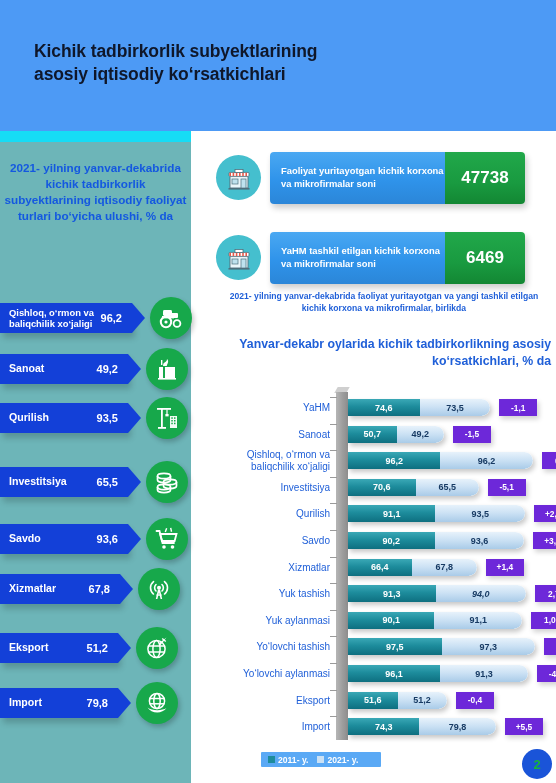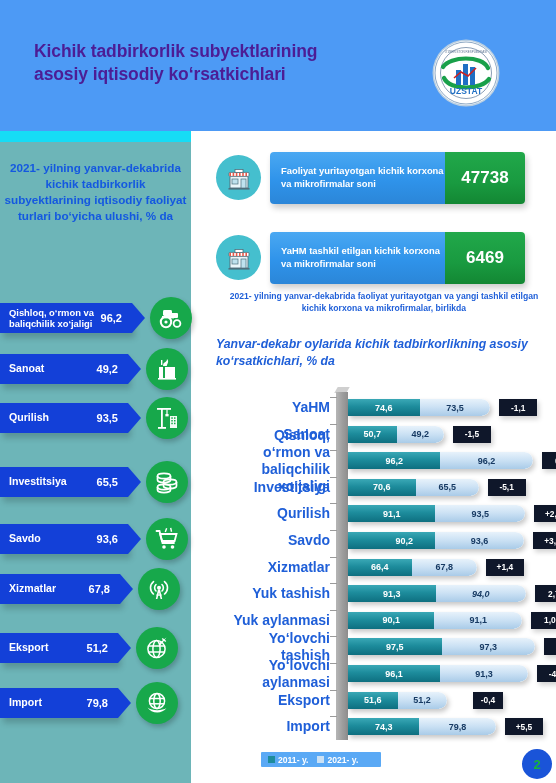--- a/index.html
+++ b/index.html
@@ -1,21 +1,21 @@
 <!DOCTYPE html>
 <html><head>
 <meta charset="utf-8">
 <style>
   html,body{margin:0;padding:0;background:#ffffff;}
   body{width:556px;height:783px;position:relative;overflow:hidden;
        font-family:"Liberation Sans","DejaVu Sans",sans-serif;}
 
   
   .header{position:absolute;left:0;top:0;width:556px;height:131px;background:#4d9af5;}
-  .header-title{position:absolute;left:34px;top:40px;width:380px;color:#4c1d95;
+  .header-title{position:absolute;left:34px;top:40px;width:380px;color:#0f172a;
       font-size:17.5px;font-weight:bold;line-height:1.32;letter-spacing:-0.1px;}
   .logo{position:absolute;left:434px;top:41px;width:64px;height:64px;border-radius:50%;
       background:#ffffff;box-shadow:0 0 0 1.5px #b9cfe2;}
   .logo svg{display:block;}
 
   
   .cyanstrip{position:absolute;left:0;top:131px;width:191px;height:11px;background:#16dcf5;}
   .sidebar{position:absolute;left:0;top:142px;width:191px;height:641px;background:#6db5b8;}
   .side-title{position:absolute;left:2px;top:160px;width:187px;text-align:center;
       color:#1458e0;font-size:11.7px;font-weight:bold;line-height:1.38;}
@@ -47,43 +47,43 @@
       color:#ffffff;font-size:9.4px;font-weight:bold;line-height:1.35;
       display:flex;align-items:center;padding-left:11px;box-sizing:border-box;}
   .kpi .knum{position:absolute;right:0;top:0;bottom:0;width:80px;
       background:linear-gradient(180deg,#21a84a 0%,#199a40 60%,#138733 100%);
       color:#ffffff;font-size:17px;font-weight:bold;
       display:flex;align-items:center;justify-content:center;}
   .kpi-cap{position:absolute;left:224px;top:290px;width:320px;text-align:center;
       color:#1f5fd8;font-size:8.6px;font-weight:bold;line-height:1.42;}
 
   
-  .chart-title{position:absolute;left:216px;top:336px;width:335px;text-align:left;
-      color:#1f5fd8;font-size:12.3px;font-weight:bold;line-height:1.36;font-style:italic;}
+  .chart-title{position:absolute;left:216px;top:336px;width:335px;text-align:right;
+      color:#1f5fd8;font-size:12.3px;font-weight:bold;line-height:1.36;}
   .plot{position:absolute;left:226px;top:392px;width:330px;height:350px;}
   .axis-wall{position:absolute;left:110px;top:0;width:12px;height:348px;
       background:linear-gradient(90deg,#b6b6b6 0%,#9d9d9d 55%,#8e8e8e 100%);}
   .axis-cap{position:absolute;left:110px;top:-5px;width:12px;height:6px;
       background:#cfcfcf;transform:skewX(-30deg);}
   .brow{position:absolute;left:0;height:28px;}
   .blabel{position:absolute;left:0;width:104px;text-align:right;
-      color:#1f5fd8;font-size:14px;font-weight:bold;line-height:1.22;
+      color:#1f5fd8;font-size:10px;font-weight:normal;line-height:1.22;
       top:50%;transform:translateY(-50%);}
   .tick{position:absolute;left:104px;width:7px;height:1px;background:#9a9a9a;}
   .bar{position:absolute;left:122px;height:17px;top:5px;border-radius:0 9px 9px 0;
       overflow:hidden;box-shadow:2px 3px 5px rgba(0,0,0,0.22);}
   .seg-a{position:absolute;left:0;top:0;bottom:0;
       background:linear-gradient(180deg,#3aa8b6 0%,#1d8c9c 45%,#0e6f80 100%);
       color:#ffffff;font-size:9px;font-weight:bold;
       display:flex;align-items:center;justify-content:center;}
   .seg-b{position:absolute;top:0;bottom:0;right:0;border-radius:0 9px 9px 0;
       background:linear-gradient(180deg,#e7f2fb 0%,#cbe1f4 48%,#a9cbe8 100%);
       color:#173a63;font-size:9px;font-weight:bold;
       display:flex;align-items:center;justify-content:center;}
-  .delta{position:absolute;height:17px;top:5px;background:#0f172a;color:#ffffff;
+  .delta{position:absolute;height:17px;top:5px;background:#6d28d9;color:#ffffff;
       font-size:8.4px;font-weight:bold;display:flex;align-items:center;
       justify-content:center;box-shadow:2px 3px 5px rgba(0,0,0,0.18);}
 
   
   .legend{position:absolute;left:261px;top:752px;height:15px;background:#5aa9f5;
       display:flex;align-items:center;padding:0 7px;border-radius:1px;}
   .lg{display:flex;align-items:center;margin-right:9px;color:#ffffff;
       font-size:8.6px;font-weight:bold;}
   .lg:last-child{margin-right:16px;}
   .sw{width:7px;height:7px;margin-right:3px;}
@@ -91,34 +91,20 @@
       border-radius:50%;background:#1a54d8;color:#18b43a;font-size:13px;
       font-weight:bold;display:flex;align-items:center;justify-content:center;}
 </style>
 </head>
 <body>
 
 <div class="header">
   <div class="header-title">
     <div>Kichik tadbirkorlik subyektlarining</div>
     <div>asosiy iqtisodiy ko‘rsatkichlari</div>
-  </div>
-  <div class="logo">
-    <svg width="64" height="64" viewBox="0 0 64 64" aria-hidden="true">
-      <circle cx="32" cy="32" r="31" fill="#ffffff" stroke="#8fa9c4" stroke-width="1"></circle>
-      <circle cx="32" cy="32" r="25.5" fill="none" stroke="#6d86a3" stroke-width="0.8"></circle>
-      <path d="M9 26 C16 15, 48 14, 54 27" fill="none" stroke="#19a04a" stroke-width="4.2" stroke-linecap="round"></path>
-      <path d="M55 38 C48 49, 16 50, 10 37" fill="none" stroke="#19a04a" stroke-width="4.2" stroke-linecap="round"></path>
-      <rect x="22" y="29" width="5" height="15" fill="#1f6fc4"></rect>
-      <rect x="29" y="23" width="5" height="21" fill="#1f6fc4"></rect>
-      <rect x="36" y="26" width="5" height="18" fill="#1f6fc4"></rect>
-      <polyline points="20,37 27,31 34,35 42,27" fill="none" stroke="#cc2222" stroke-width="1.6"></polyline>
-      <text x="32" y="53" text-anchor="middle" font-family="Liberation Sans, sans-serif" font-size="8.5" font-weight="bold" fill="#1f6fc4">UZSTAT</text>
-      <text x="32" y="12" text-anchor="middle" font-family="Liberation Sans, sans-serif" font-size="3" fill="#5b7391">O'ZBEKISTON RESPUBLIKASI</text>
-    </svg>
   </div>
 </div>
 
 <div class="cyanstrip"></div>
 <div class="sidebar"></div>
 <div class="side-title">2021- yilning yanvar-dekabrida kichik tadbirkorlik subyektlarining iqtisodiy faoliyat turlari bo‘yicha  ulushi, % da</div>
 
 <div id="sidebar-rows">
     <div class="srow" style="top: 303px;">
       <div class="arrow" style="width: 132px;">
@@ -376,21 +362,21 @@
         <div class="bar" style="width: 177.216px;">
           <div class="seg-a" style="width: 87.456px;">91,1</div>
           <div class="seg-b" style="width: 89.76px;">93,5</div>
         </div>
         <div class="delta" style="left: 308.216px; width: 38px;">+2,4</div>
       </div>
       <div class="brow" style="top: 135px; width: 330px;">
         <div class="blabel">Savdo</div>
         <div class="tick" style="top: 3px;"></div>
         <div class="bar" style="width: 176.448px;">
-          <div class="seg-a" style="width: 86.592px; padding-left: 13px;">90,2</div>
+          <div class="seg-a" style="width: 86.592px;">90,2</div>
           <div class="seg-b" style="width: 89.856px;">93,6</div>
         </div>
         <div class="delta" style="left: 307.448px; width: 38px;">+3,4</div>
       </div>
       <div class="brow" style="top: 161.6px; width: 330px;">
         <div class="blabel">Xizmatlar</div>
         <div class="tick" style="top: 3px;"></div>
         <div class="bar" style="width: 128.832px;">
           <div class="seg-a" style="width: 63.744px;">66,4</div>
           <div class="seg-b" style="width: 65.088px;">67,8</div>
@@ -433,21 +419,21 @@
         </div>
         <div class="delta" style="left: 310.904px; width: 38px;">-4,8</div>
       </div>
       <div class="brow" style="top: 294.6px; width: 330px;">
         <div class="blabel">Eksport</div>
         <div class="tick" style="top: 3px;"></div>
         <div class="bar" style="width: 98.688px;">
           <div class="seg-a" style="width: 49.536px;">51,6</div>
           <div class="seg-b" style="width: 49.152px;">51,2</div>
         </div>
-        <div class="delta" style="left: 247px; width: 30px;">-0,4</div>
+        <div class="delta" style="left: 230px; width: 38px;">-0,4</div>
       </div>
       <div class="brow" style="top: 321.2px; width: 330px;">
         <div class="blabel">Import</div>
         <div class="tick" style="top: 3px;"></div>
         <div class="bar" style="width: 147.936px;">
           <div class="seg-a" style="width: 71.328px;">74,3</div>
           <div class="seg-b" style="width: 76.608px;">79,8</div>
         </div>
         <div class="delta" style="left: 278.936px; width: 38px;">+5,5</div>
       </div>

